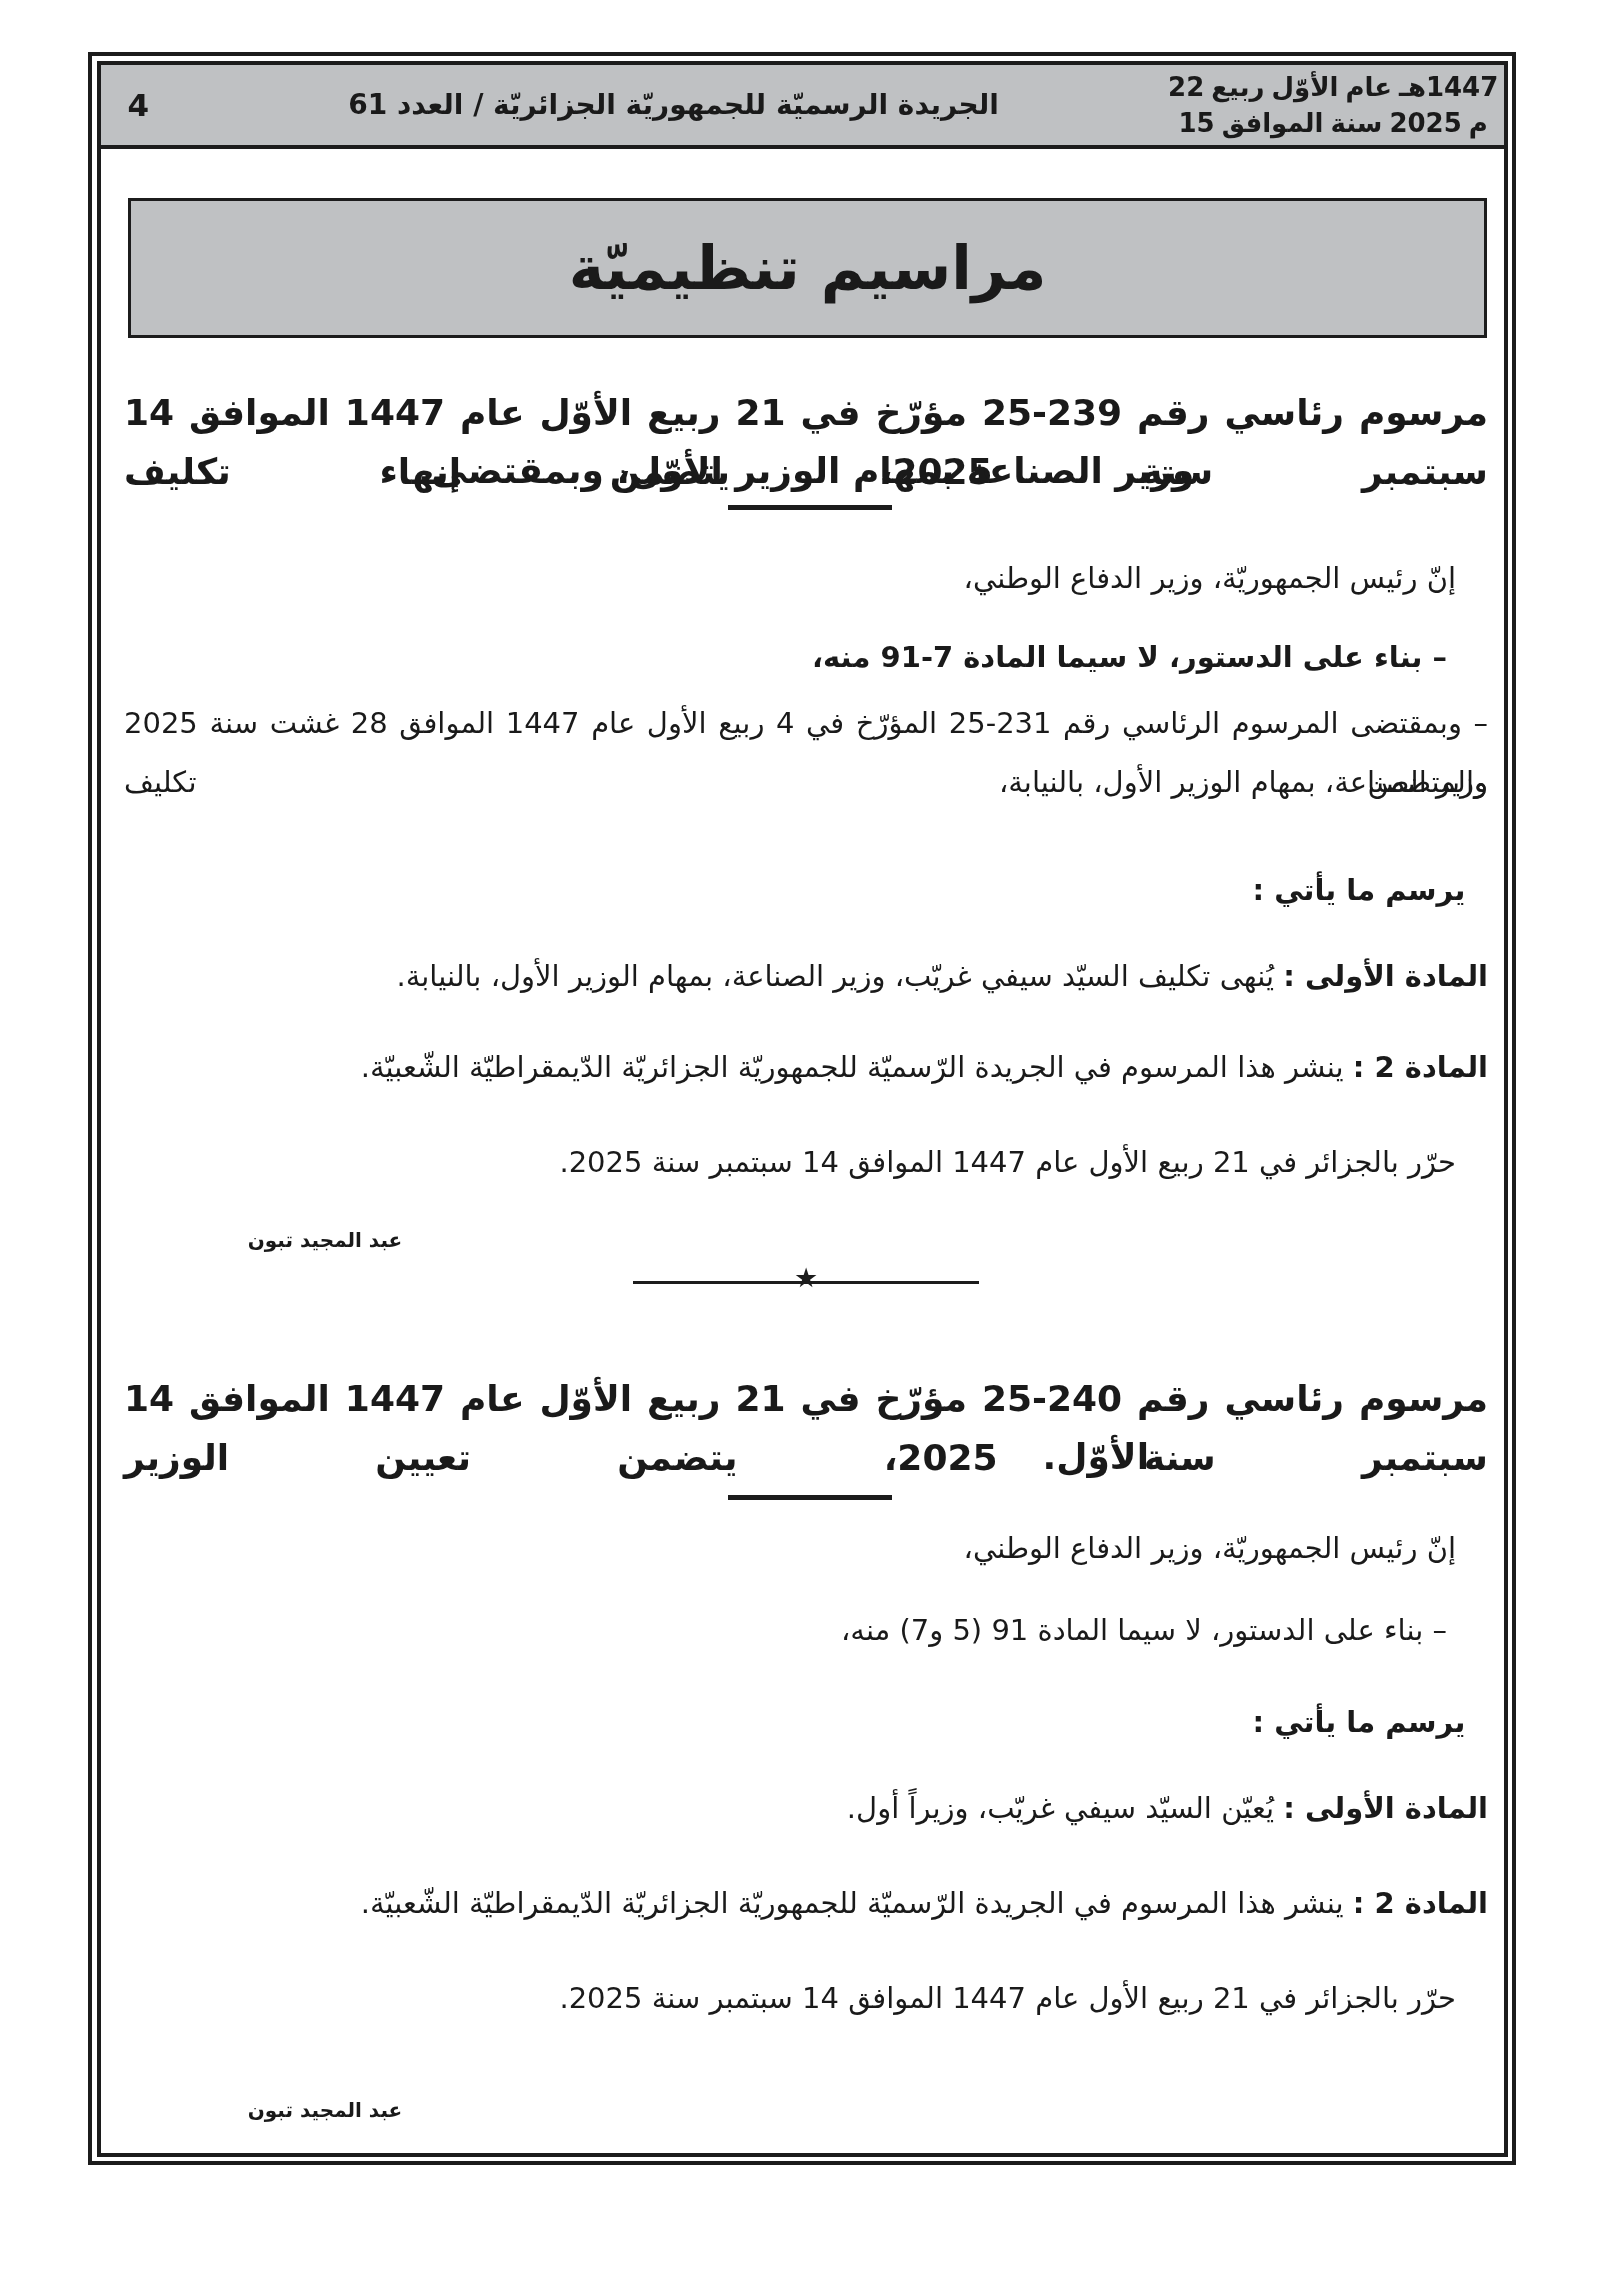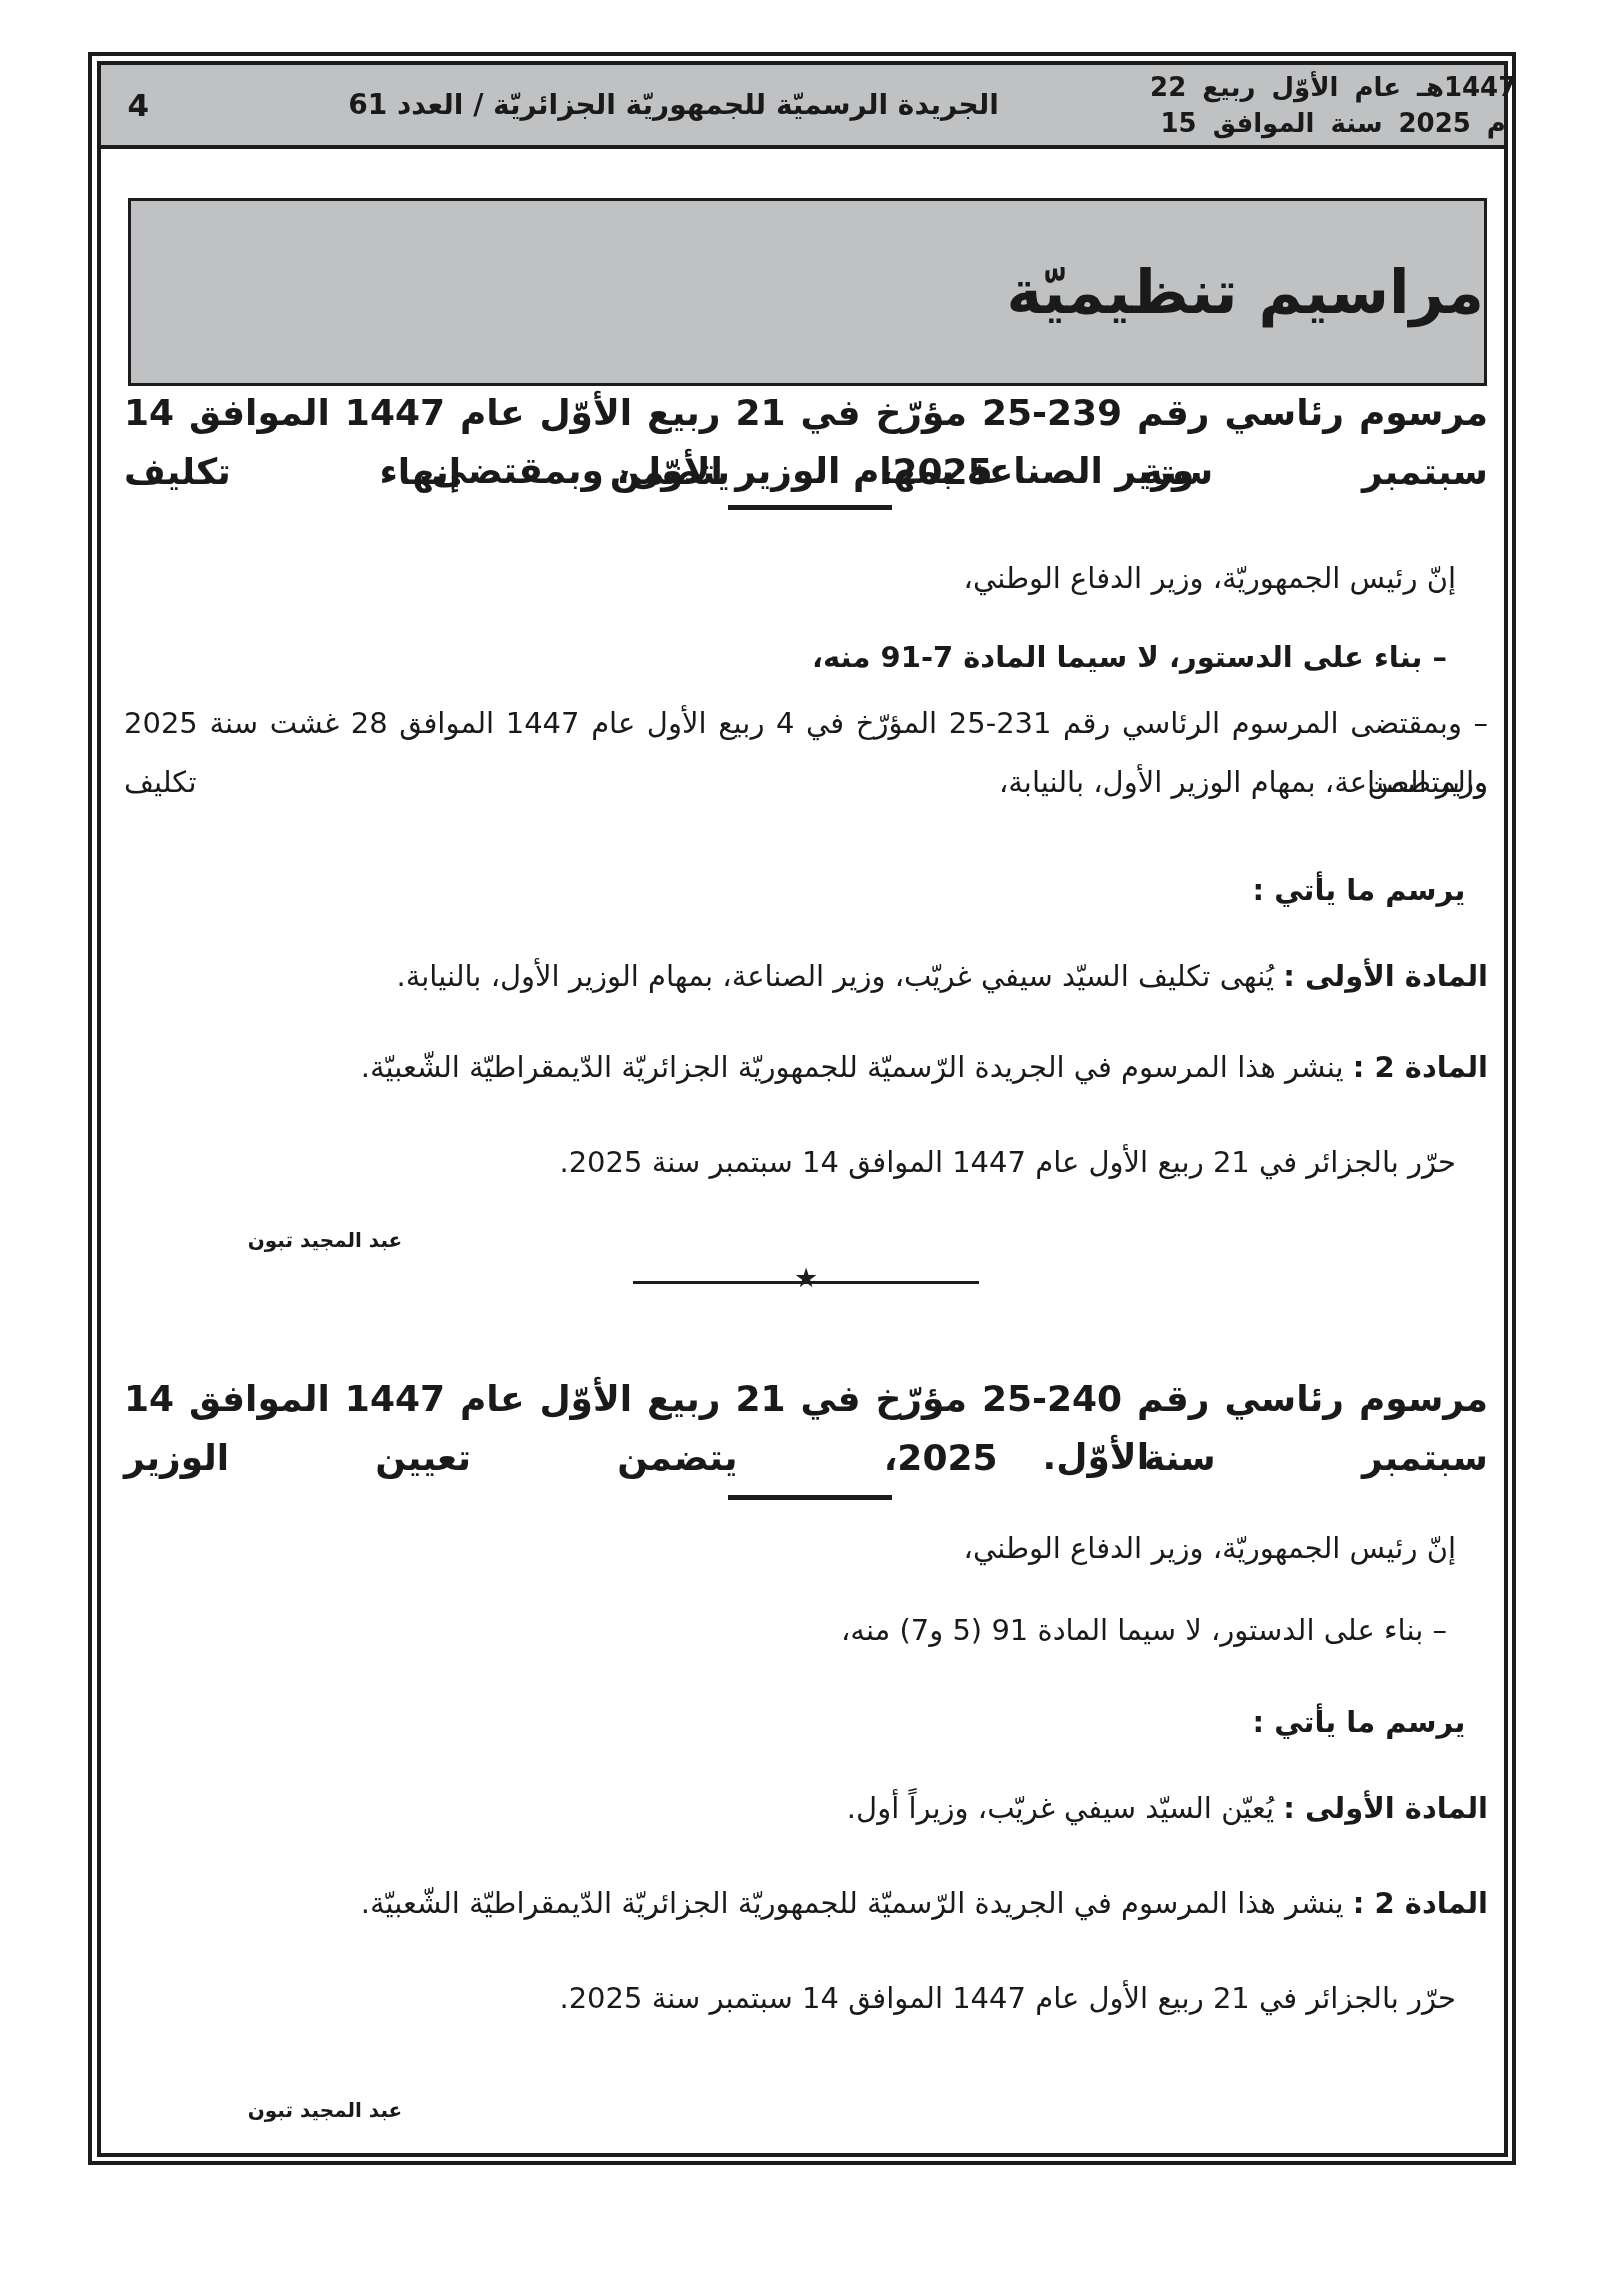--- a/index.html
+++ b/index.html
@@ -28,35 +28,35 @@
     display:flex;align-items:center;
   }
   .date-block{
     width:337px;display:flex;flex-direction:column;justify-content:center;
     padding-right:3.6px;box-sizing:border-box;
   }
   .date-line{
     font-weight:bold;font-size:26px;line-height:36px;white-space:nowrap;
   }
   
-  .mirror{display:flex;direction:ltr;justify-content:center;gap:16px;}
+  .mirror{display:flex;direction:ltr;justify-content:center;gap:7px;}
   .mirror span{direction:rtl;unicode-bidi:isolate;}
   .masthead{
     flex:1;text-align:center;font-weight:bold;font-size:28px;
     direction:rtl;
   }
   .page-num{
     width:80px;text-align:left;font-weight:bold;font-size:31px;
     padding-left:27px;box-sizing:border-box;direction:ltr;
   }
   
   .title-box{
-    position:absolute;left:129px;top:198px;width:1359px;height:188px;
+    position:absolute;left:129px;top:198px;width:1359px;height:140px;
     background:#bfc1c3;border:3.6px solid #1c1c1c;box-sizing:border-box;
-    display:flex;align-items:center;justify-content:flex-start;
+    display:flex;align-items:center;justify-content:center;
   }
   .title-box .title-text{
     font-weight:bold;font-size:60px;letter-spacing:0.9px;direction:rtl;
   }
   
   .para{
     position:absolute;left:125px;width:1364px;
     direction:rtl;font-size:29px;line-height:59px;
     text-align:right;
   }

